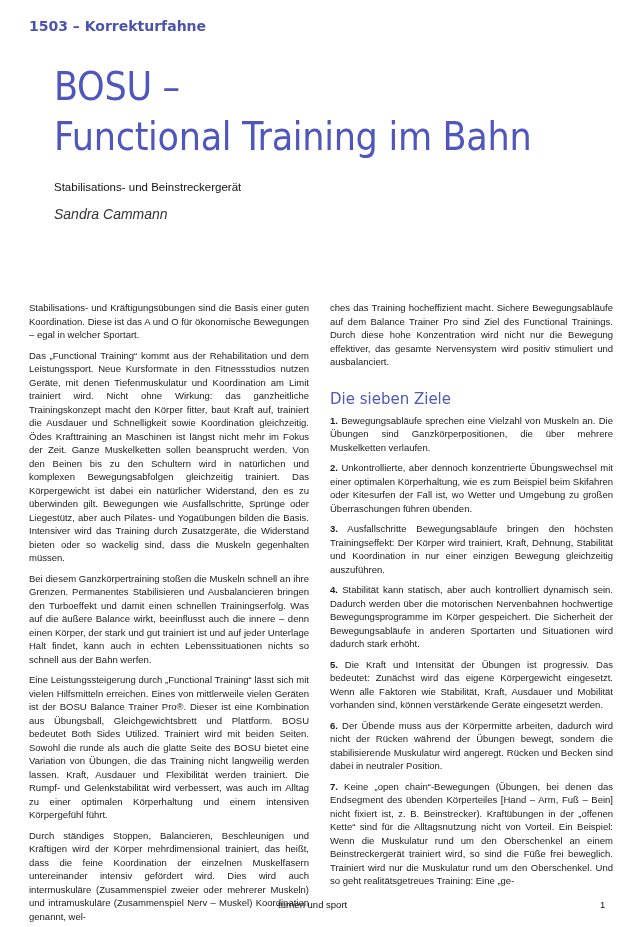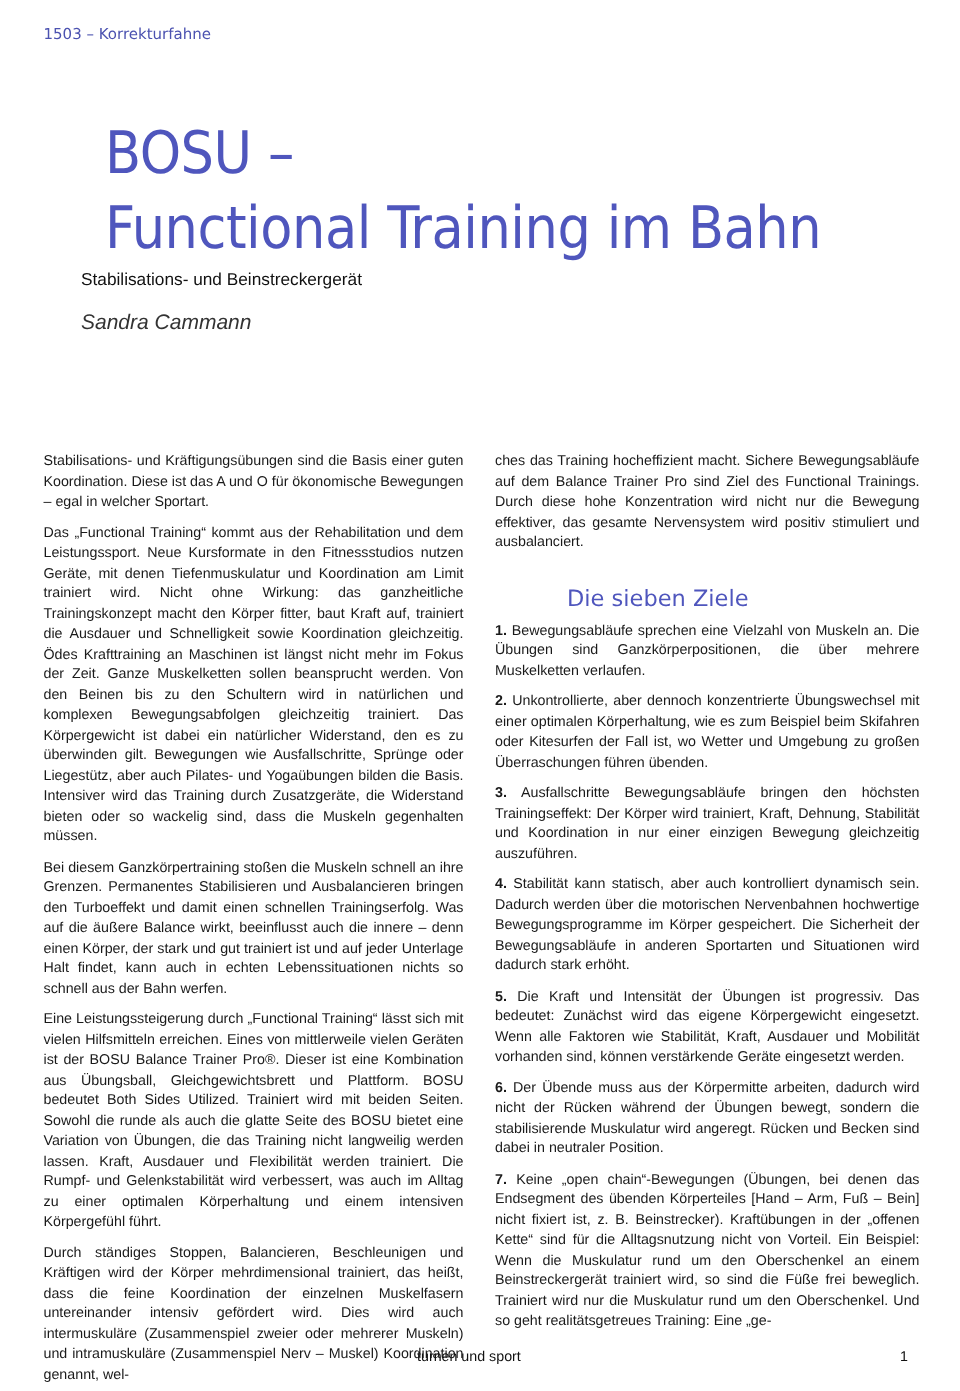--- a/index.html
+++ b/index.html
@@ -1,36 +1,36 @@
 <!DOCTYPE html>
 <html><head>
 <meta charset="utf-8">
 <style>
   html, body { margin: 0; padding: 0; background: #ffffff; }
   body { width: 640px; height: 927px; position: relative; overflow: hidden;
          font-family: "DejaVu Sans", "Liberation Sans", sans-serif; color: #1a1a1a; }
-  .proof-label { position: absolute; left: 29px; top: 18px; font-size: 10px; font-weight: normal;
+  .proof-label { position: absolute; left: 29px; top: 18px; font-size: 14px; font-weight: bold;
          color: #4b52b0; letter-spacing: 0; }
-  .title { position: absolute; left: 54px; top: 62px; margin: 16px; font-weight: normal;
+  .title { position: absolute; left: 54px; top: 62px; margin: 0; font-weight: normal;
          color: #4f56bd; font-size: 39px; line-height: 50px; letter-spacing: -0.3px;
          font-family: "DejaVu Sans", sans-serif; font-stretch: condensed; }
   .title span { display: block; }
   .subtitle { position: absolute; left: 54px; top: 181px; font-size: 11.5px; color: #111;
          font-family: "Liberation Sans", sans-serif; margin: 0; font-weight: normal; }
   .author { position: absolute; left: 54px; top: 206px; font-size: 14px; font-style: italic;
          color: #333; font-family: "Liberation Sans", sans-serif; }
   .col { position: absolute; top: 301px; width: 280px; font-size: 9.5px; line-height: 13.5px;
          text-align: justify; font-family: "Liberation Sans", sans-serif; color: #1a1a1a;
          hyphens: manual; }
   .col.left { left: 29px; }
   .col.right { left: 330px; width: 283px; }
   .col p { margin: 0 0 7px 0; }
   .col h2 { font-weight: normal; color: #4f56bd; font-size: 15px; line-height: 17px;
          margin: 22px 0 6px 0; font-family: "DejaVu Sans", sans-serif; }
-  .col h2 span { display: block; margin-left: 48px; }
+  .col h2 span { display: block; }
   .num { font-weight: bold; }
   .footer-mag { position: absolute; left: 278px; top: 899px; font-size: 9.5px;
          font-family: "Liberation Sans", sans-serif; color: #111; }
   .footer-page { position: absolute; left: 600px; top: 899px; font-size: 9.5px;
          font-family: "Liberation Sans", sans-serif; color: #111; }
 </style>
 </head>
 <body>
 
 <div class="proof-label">1503 – Korrekturfahne</div>

